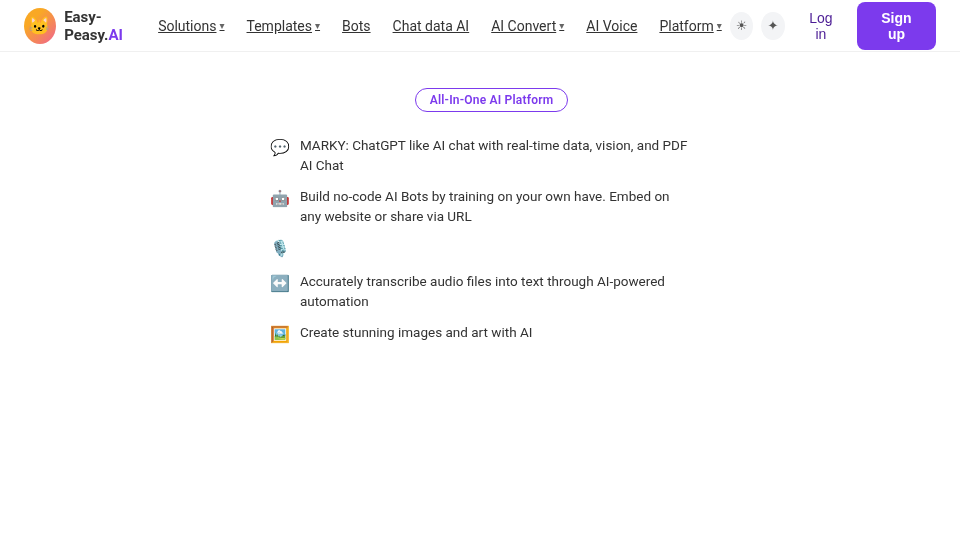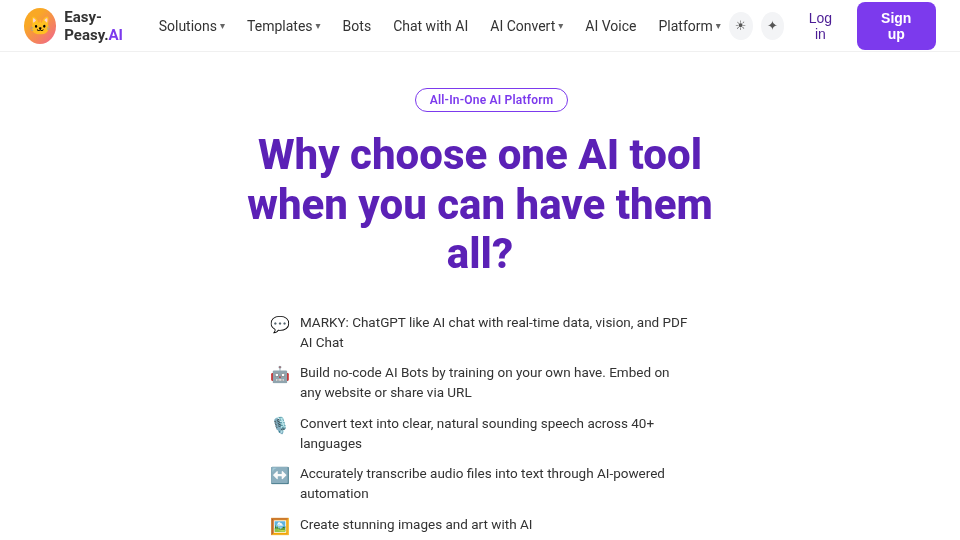--- a/index.html
+++ b/index.html
@@ -52,20 +52,21 @@
     .nav-item {
       display: flex;
       align-items: center;
       gap: 3px;
       font-size: 14px;
       color: #333;
       padding: 6px 8px;
       border-radius: 6px;
       cursor: pointer;
       white-space: nowrap;
+      text-decoration: underline;
     }
     .nav-item .chevron {
       font-size: 10px;
       color: #666;
     }
 
     .nav-right {
       display: flex;
       align-items: center;
       gap: 8px;
@@ -175,21 +176,21 @@
       <span class="chevron">▾</span>
     </div>
     <div class="nav-item">
       <span>Templates</span>
       <span class="chevron">▾</span>
     </div>
     <div class="nav-item">
       <span>Bots</span>
     </div>
     <div class="nav-item">
-      <span>Chat with AI</span>
+      <span>Chat data AI</span>
     </div>
     <div class="nav-item">
       <span>AI Convert</span>
       <span class="chevron">▾</span>
     </div>
     <div class="nav-item">
       <span>AI Voice</span>
     </div>
     <div class="nav-item">
       <span>Platform</span>
@@ -201,38 +202,32 @@
     <div class="nav-icon">☀</div>
     <div class="nav-icon">✦</div>
     <button class="btn-login">Log in</button>
     <button class="btn-signup">Sign up</button>
   </div>
 </nav>
 
 <div class="main">
   <div class="badge">All-In-One AI Platform</div>
 
-  <h1 class="headline">
-    <span>Why choose one AI tool</span><br>
-    <span>when you can have them</span><br>
-    <span>all?</span>
-  </h1>
 
   <div class="features">
   <div class="feature-item">
         <span class="feature-icon">💬</span>
         <span>MARKY: ChatGPT like AI chat with real-time data, vision, and PDF AI Chat</span>
       </div>
       <div class="feature-item">
         <span class="feature-icon">🤖</span>
         <span>Build no-code AI Bots by training on your own have. Embed on any website or share via URL</span>
       </div>
       <div class="feature-item">
         <span class="feature-icon">🎙️</span>
-        <span>Convert text into clear, natural sounding speech across 40+ languages</span>
       </div>
       <div class="feature-item">
         <span class="feature-icon">↔️</span>
         <span>Accurately transcribe audio files into text through AI-powered automation</span>
       </div>
       <div class="feature-item">
         <span class="feature-icon">🖼️</span>
         <span>Create stunning images and art with AI</span>
       </div>
     </div>

